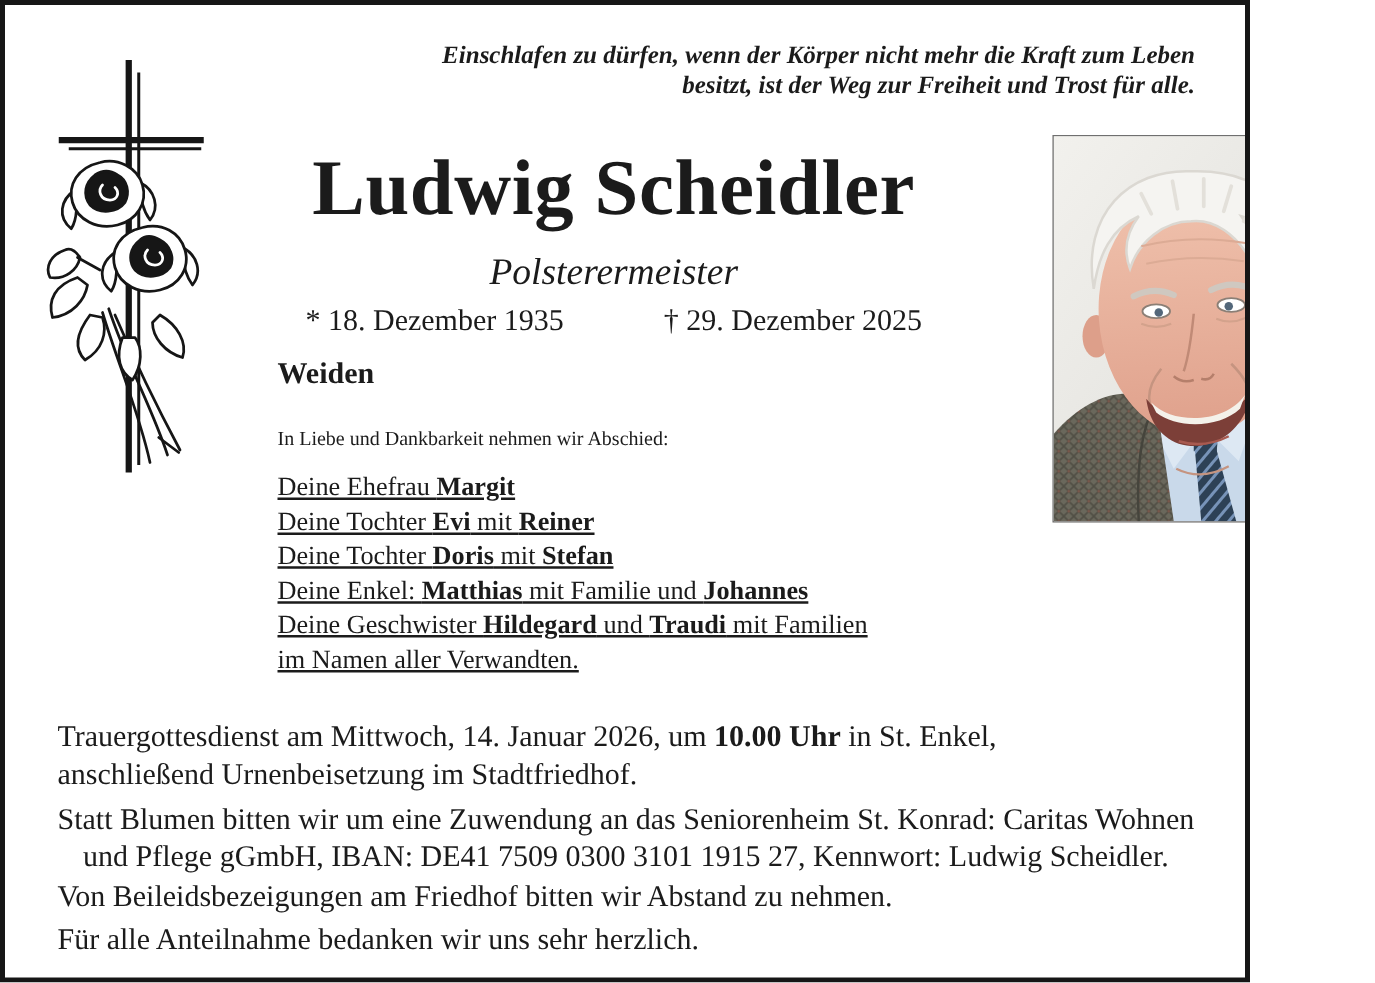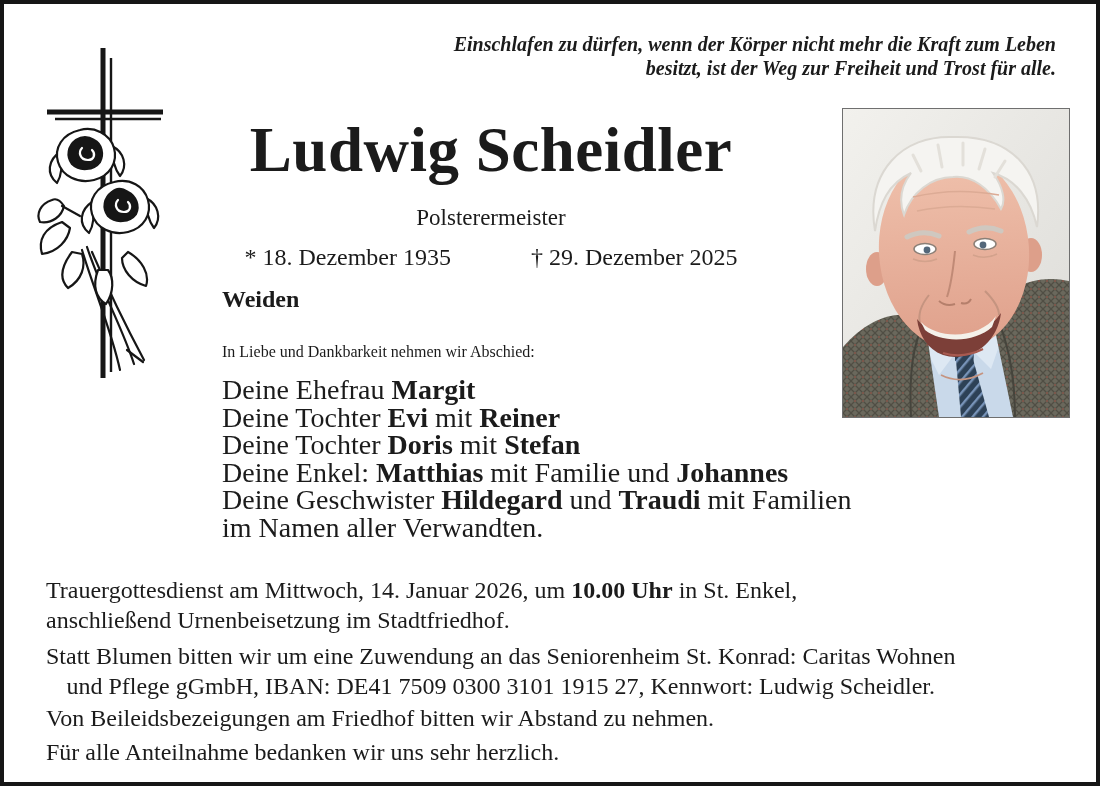--- a/index.html
+++ b/index.html
@@ -1,44 +1,44 @@
 <!DOCTYPE html>
 <html lang="de"><head>
 <meta charset="utf-8">
 <style>
   html,body{margin:0;padding:0;background:#ffffff;}
   .card{
-    position:relative;width:1100px;height:786px;box-sizing:border-box;
+    position:relative;width:1000px;height:786px;box-sizing:border-box;
     background:#ffffff;border:4px solid #161616;overflow:hidden;
     font-family:"Liberation Serif", serif;color:#1b1b1b;
   }
   .b{font-weight:bold;}
   .tline{white-space:nowrap;}
 
   .art-left{position:absolute;left:28px;top:38px;width:142px;height:342px;}
 
   .epitaph{
     position:absolute;top:28px;right:40px;text-align:right;
     font-size:20px;line-height:24px;font-weight:bold;font-style:italic;
   }
 
   .center-col{position:absolute;left:178px;top:98px;width:618px;text-align:center;}
   .name{font-size:63px;line-height:72px;font-weight:bold;margin:12px;letter-spacing:0.5px;}
-  .profession{font-size:23px;line-height:26px;margin-top:19px;}
+  .profession{font-size:30px;line-height:26px;margin-top:19px;font-style:italic;}
   .dates{margin-top:12px;font-size:24px;line-height:28px;display:flex;justify-content:center;gap:80px;}
 
   .photo{
     position:absolute;left:838px;top:104px;width:226px;height:308px;
     border:1px solid #6f6f6f;background:#e9e8e4;
   }
   .photo svg{display:block;width:100%;height:100%;}
 
   .place{position:absolute;left:218px;top:282px;font-size:24px;font-weight:bold;}
   .intro{position:absolute;left:218px;top:339px;font-size:16px;}
-  .mourners{position:absolute;left:218px;top:372px;font-size:28px;line-height:27.5px;}
+  .mourners{position:absolute;left:218px;top:372px;font-size:21px;line-height:27.5px;text-decoration:underline;}
 
   .service{position:absolute;left:42px;top:571px;font-size:24px;line-height:30px;}
   .donation{position:absolute;left:42px;top:637px;font-size:24px;line-height:30px;text-align:center;}
   .condolence{position:absolute;left:42px;top:699px;font-size:24px;line-height:30px;}
   .thanks{position:absolute;left:42px;top:733px;font-size:24px;line-height:30px;}
 </style>
 </head>
 <body>
 
 <div class="card">

